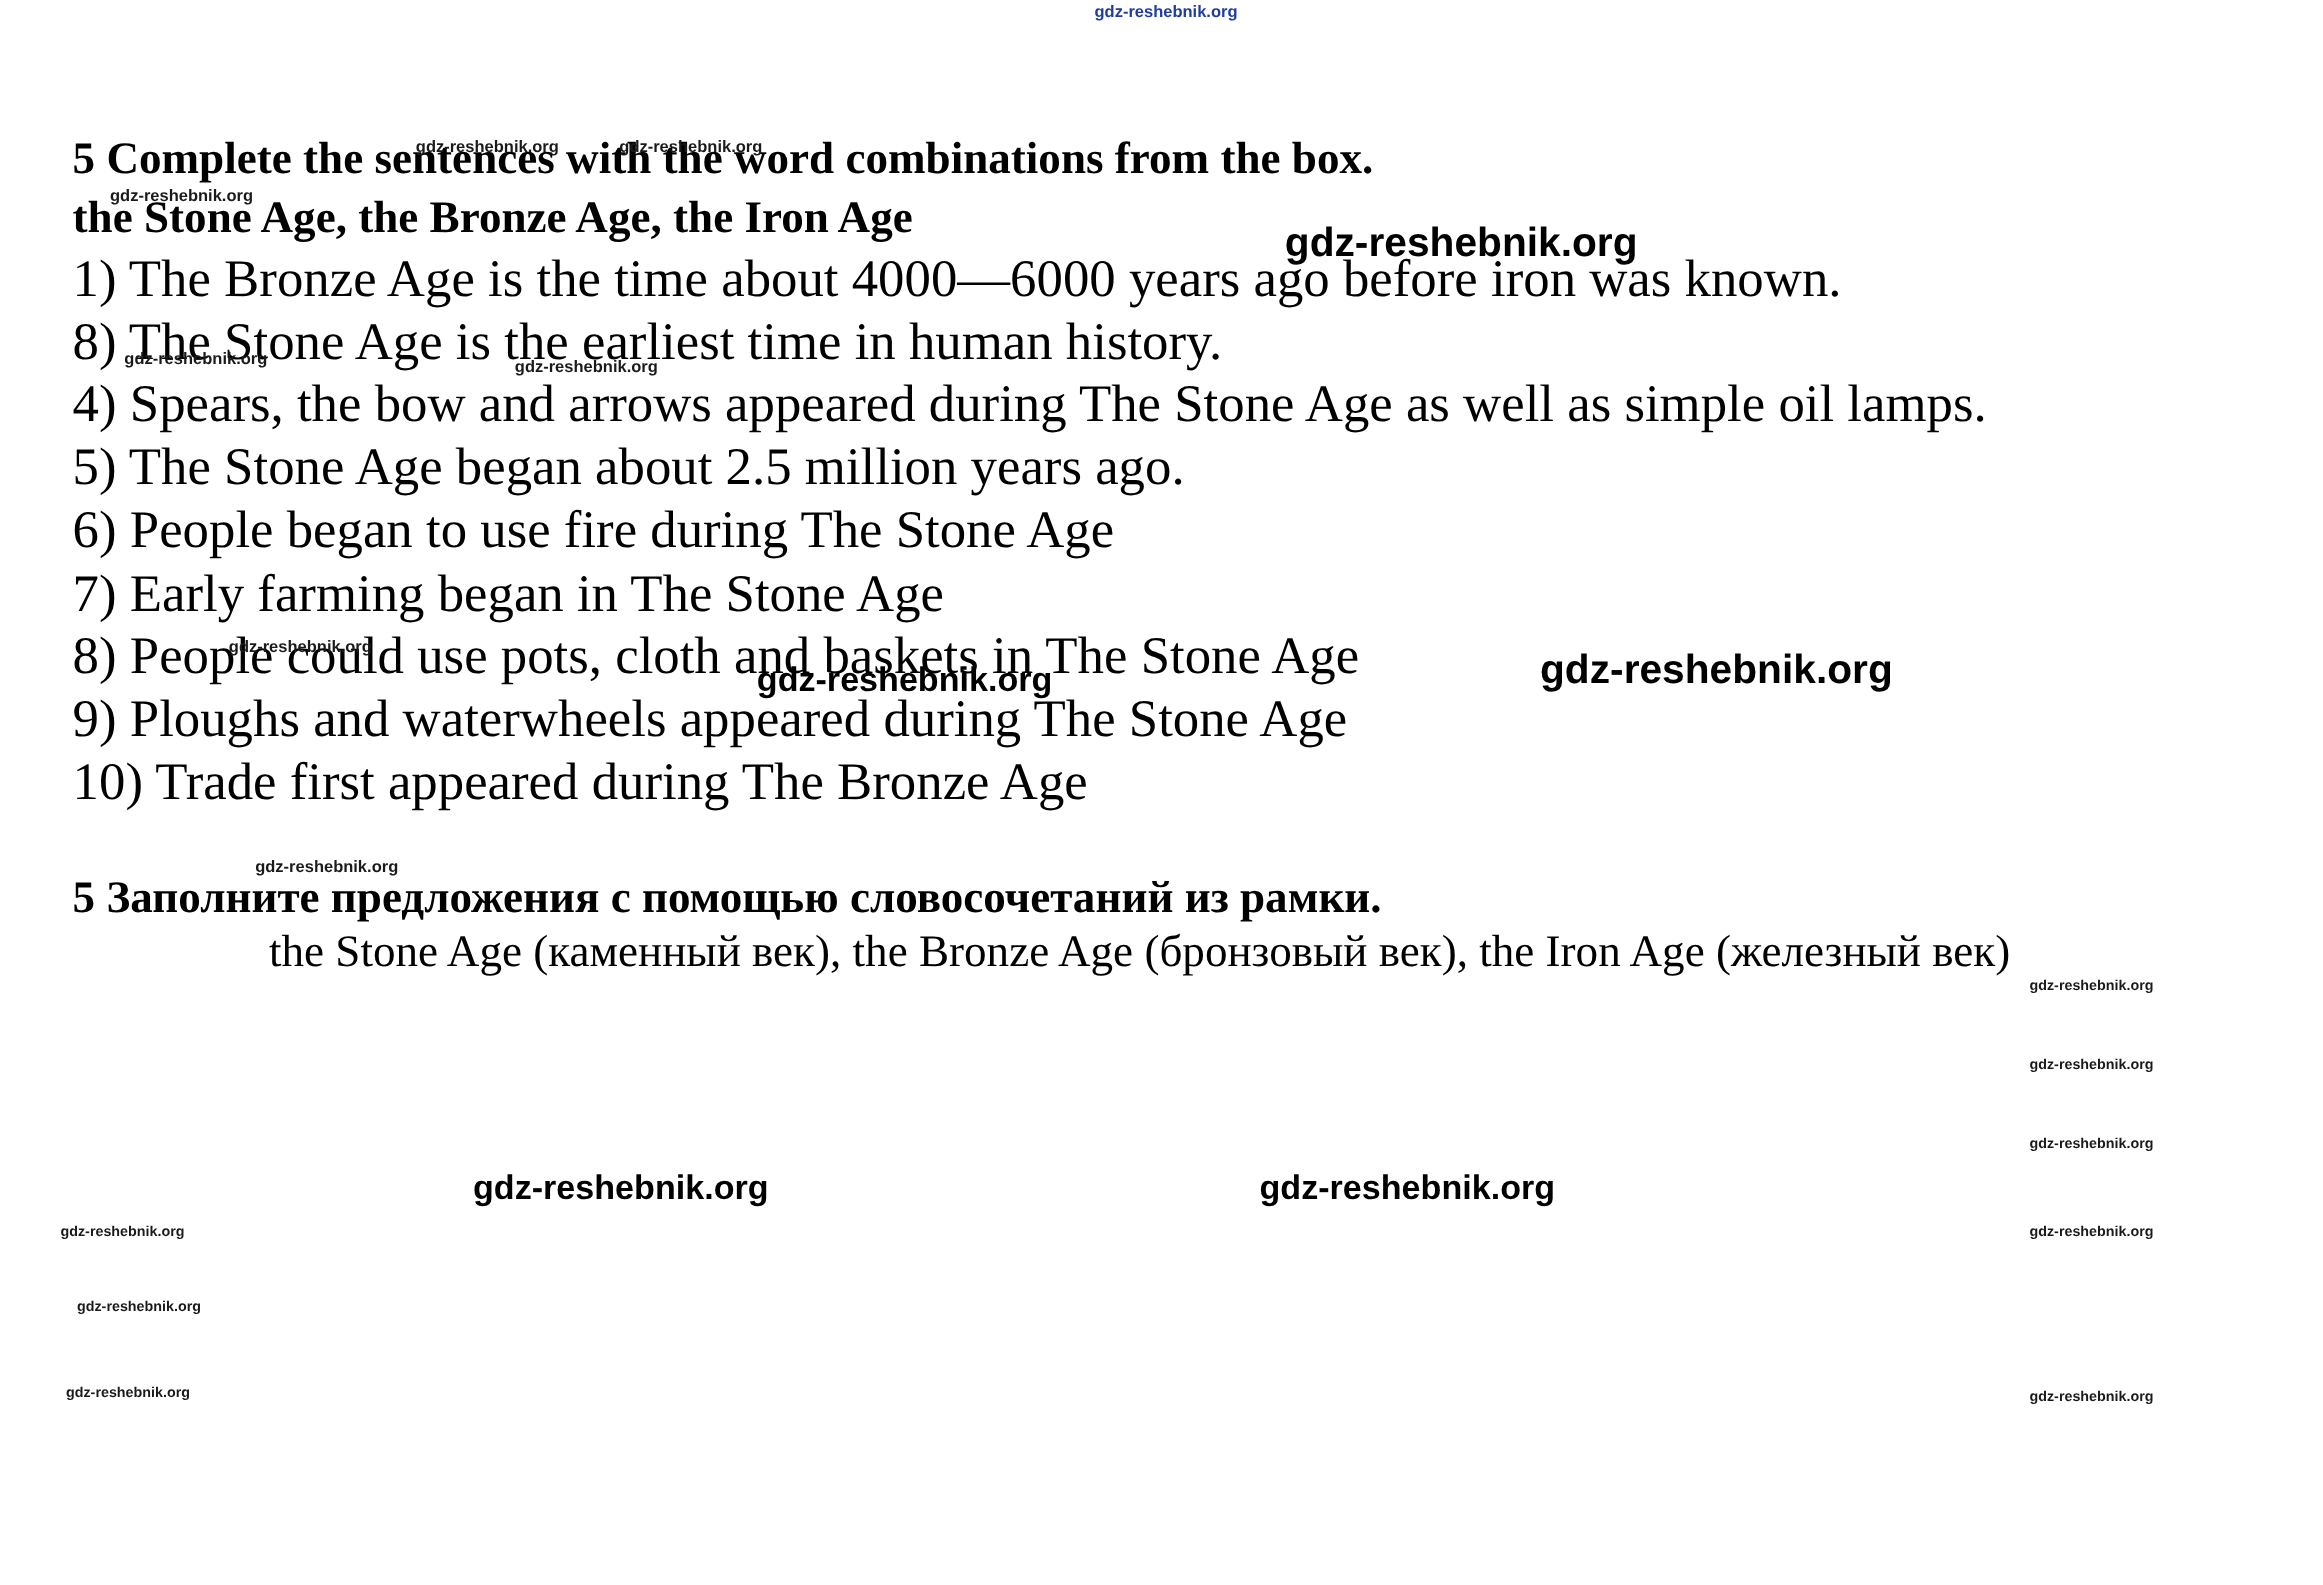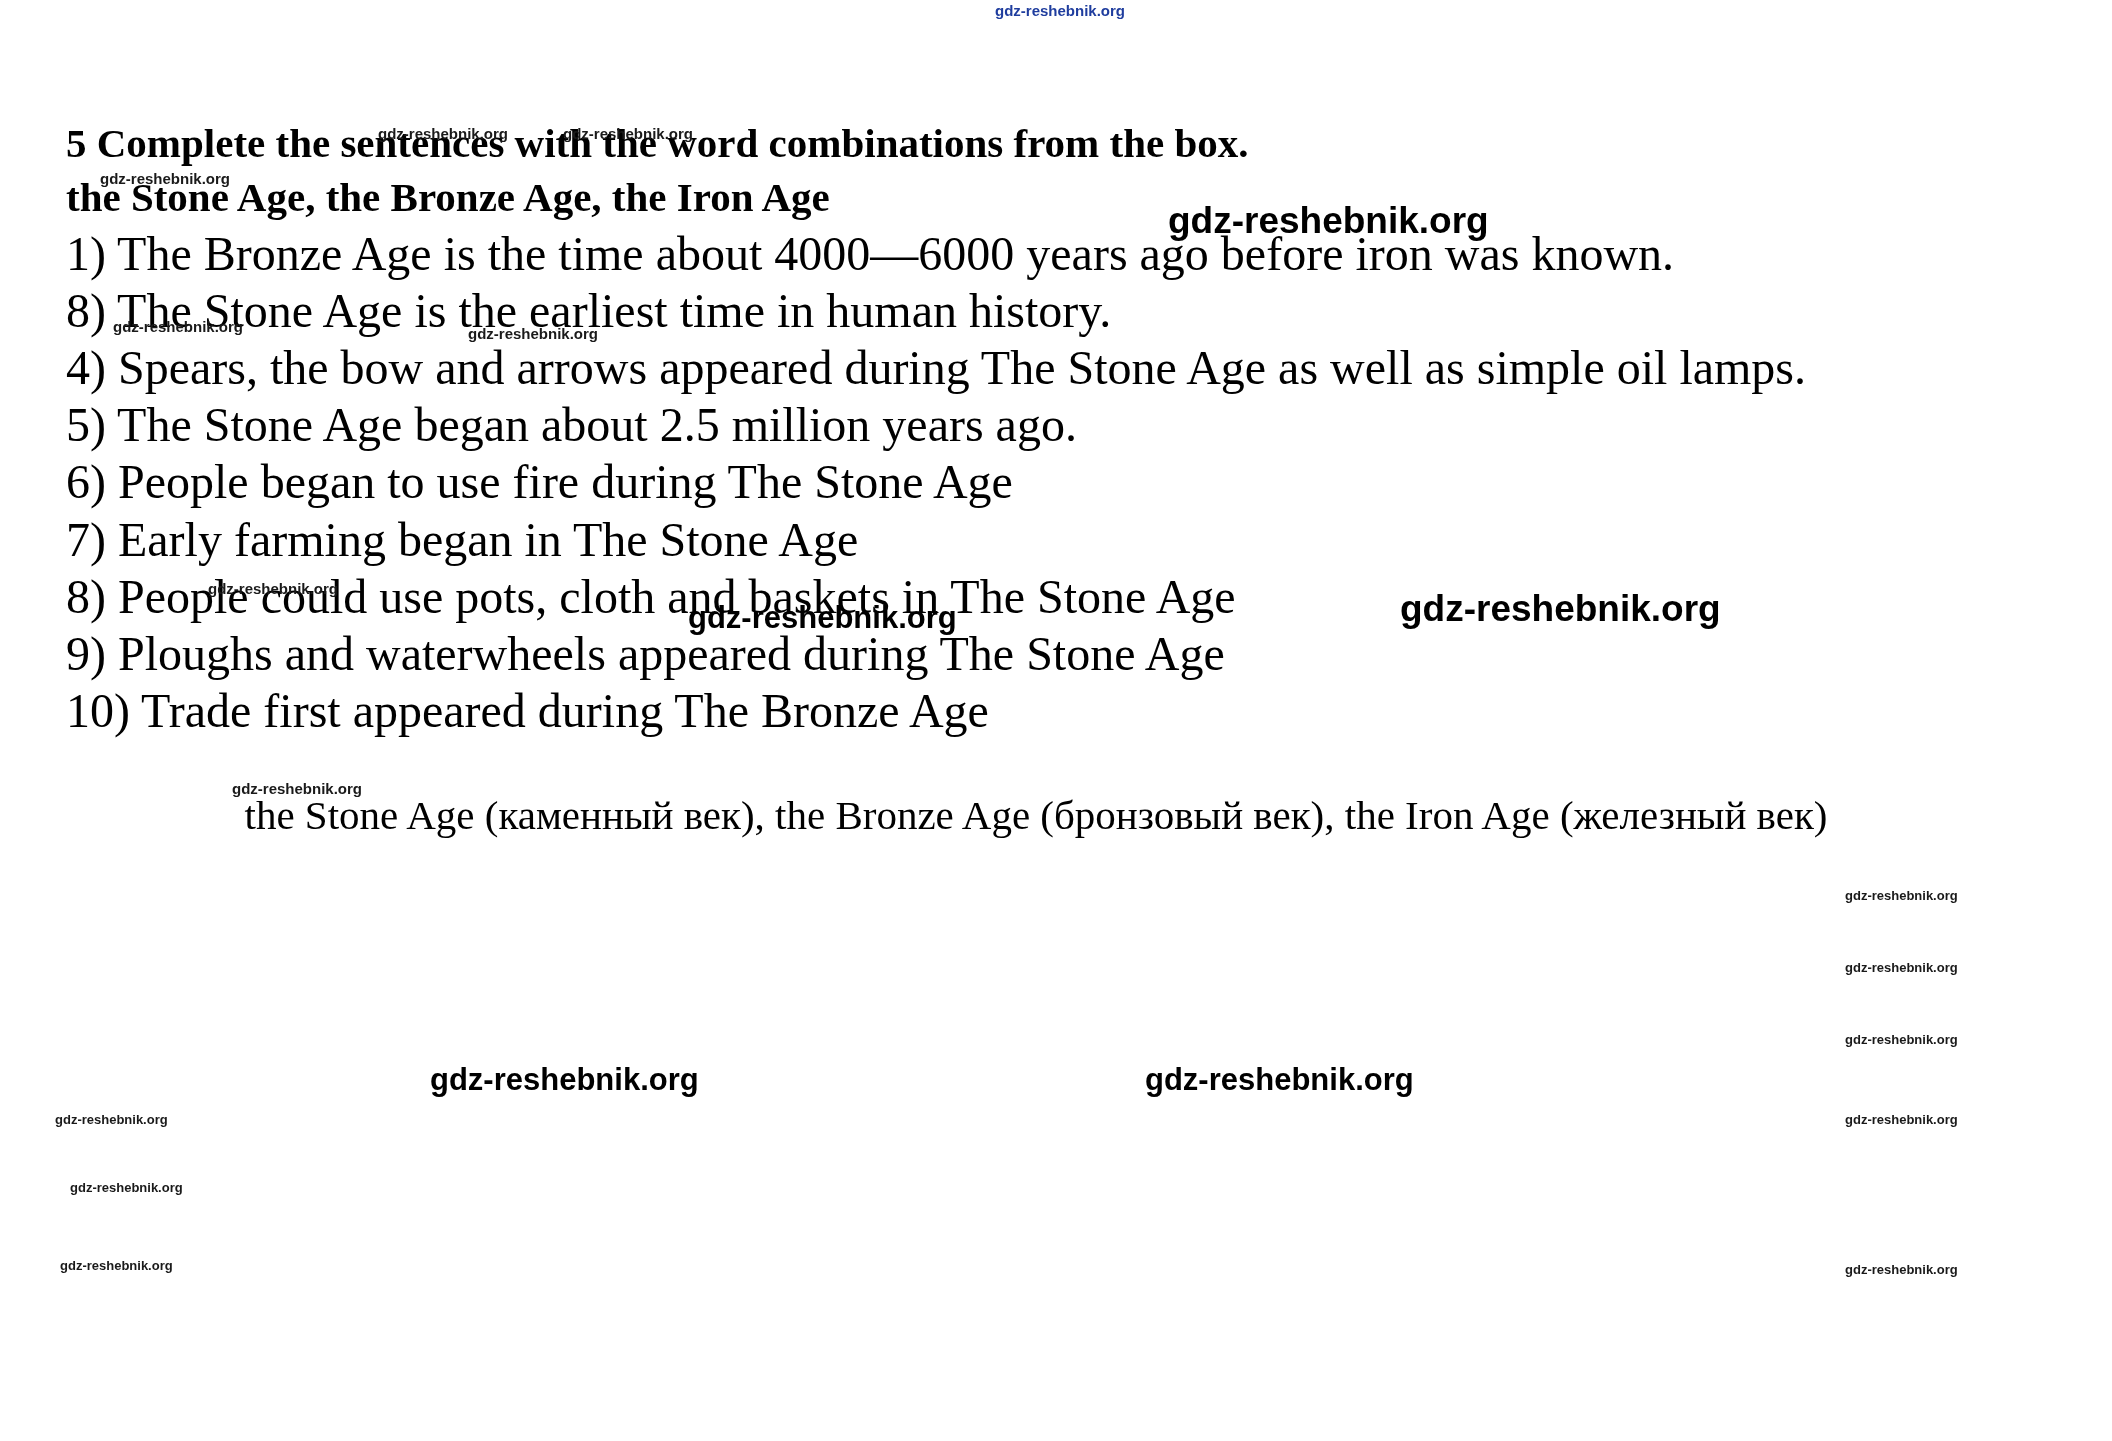--- a/index.html
+++ b/index.html
@@ -125,20 +125,24 @@
     <div class="sentence">4) Spears, the bow and arrows appeared during The Stone Age as well as simple oil lamps.</div>
     <div class="sentence">5) The Stone Age began about 2.5 million years ago.</div>
     <div class="sentence">6) People began to use fire during The Stone Age</div>
     <div class="sentence">7) Early farming began in The Stone Age</div>
     <div class="sentence">8) People could use pots, cloth and baskets in The Stone Age</div>
     <div class="sentence">9) Ploughs and waterwheels appeared during The Stone Age</div>
     <div class="sentence">10) Trade first appeared during The Bronze Age</div>
 
     <div class="spacer"></div>
 
+    <div class="ru-head">
+      <span>5</span>
+      <span>Заполните предложения с помощью словосочетаний из рамки.</span>
+    </div>
 
     <div class="ru-words">the Stone Age (каменный век), the Bronze Age (бронзовый век), the Iron Age (железный век)</div>
 
   </div>
 
   <div id="watermark-layer">
       <div class="wm wm-top" style="left: 995px; top: 2px;">gdz-reshebnik.org</div>
       <div class="wm wm-small" style="left: 378px; top: 125px;">gdz-reshebnik.org</div>
       <div class="wm wm-small" style="left: 563px; top: 125px;">gdz-reshebnik.org</div>
       <div class="wm wm-small" style="left: 100px; top: 170px;">gdz-reshebnik.org</div>

